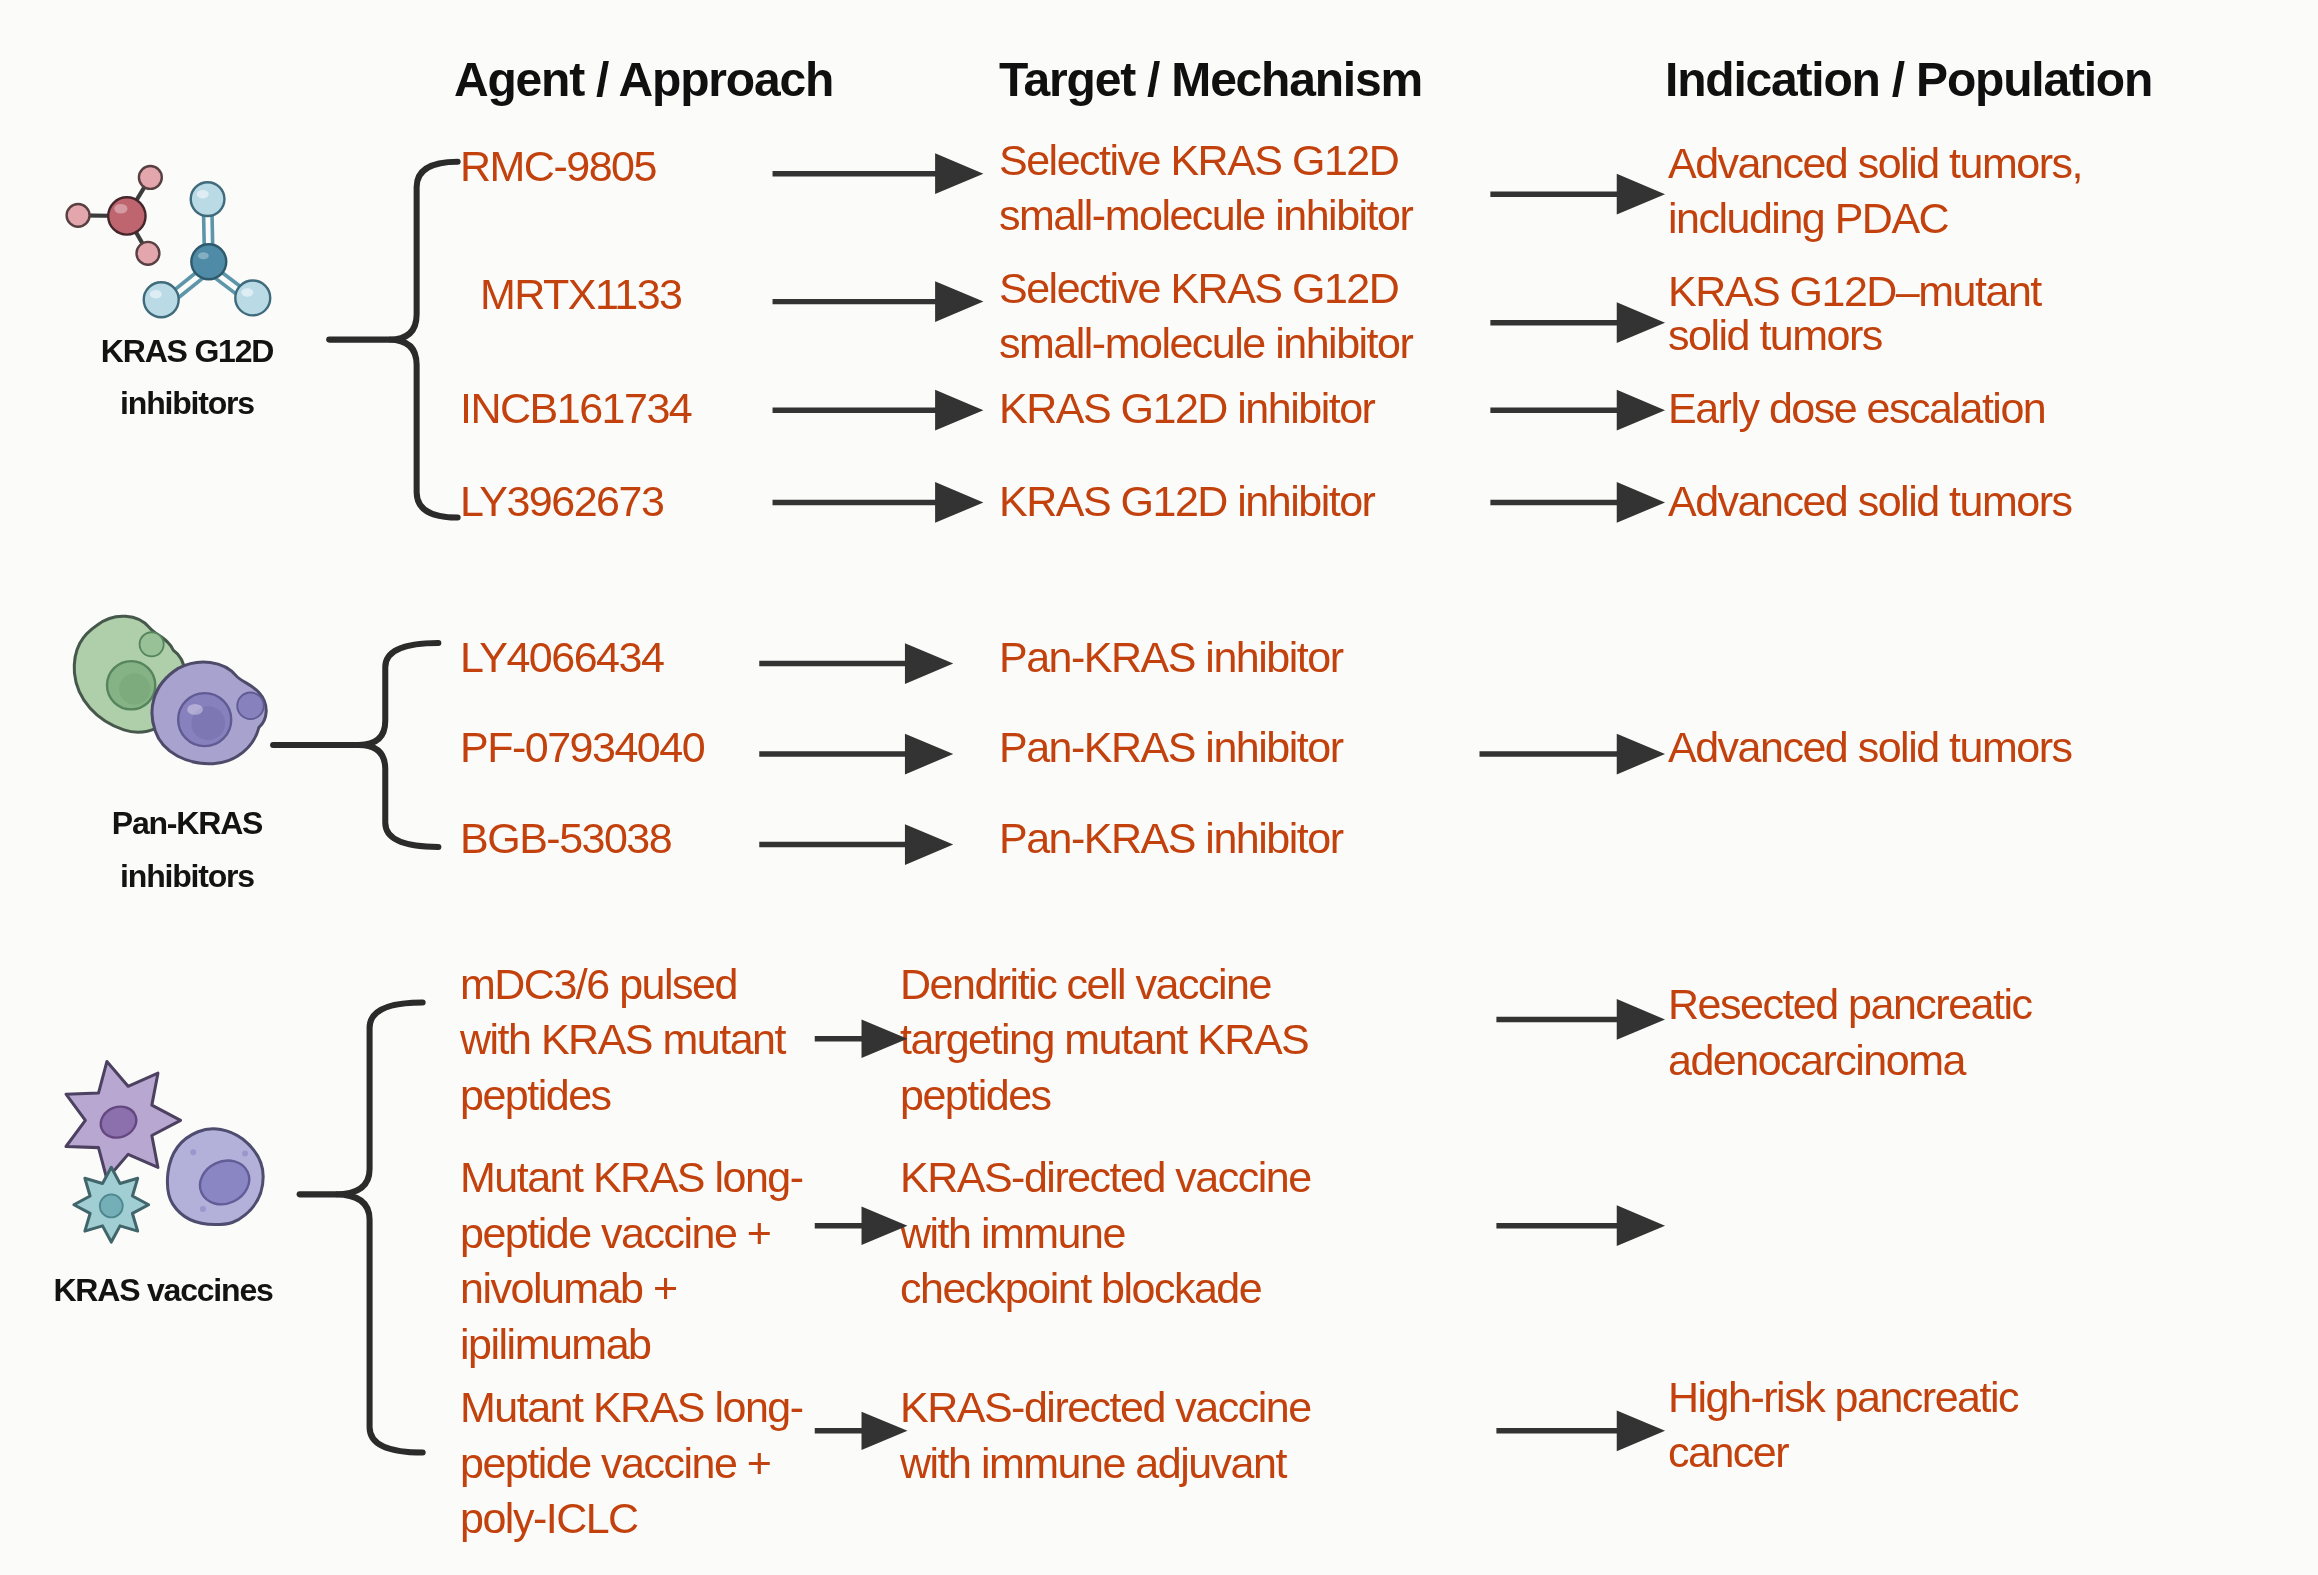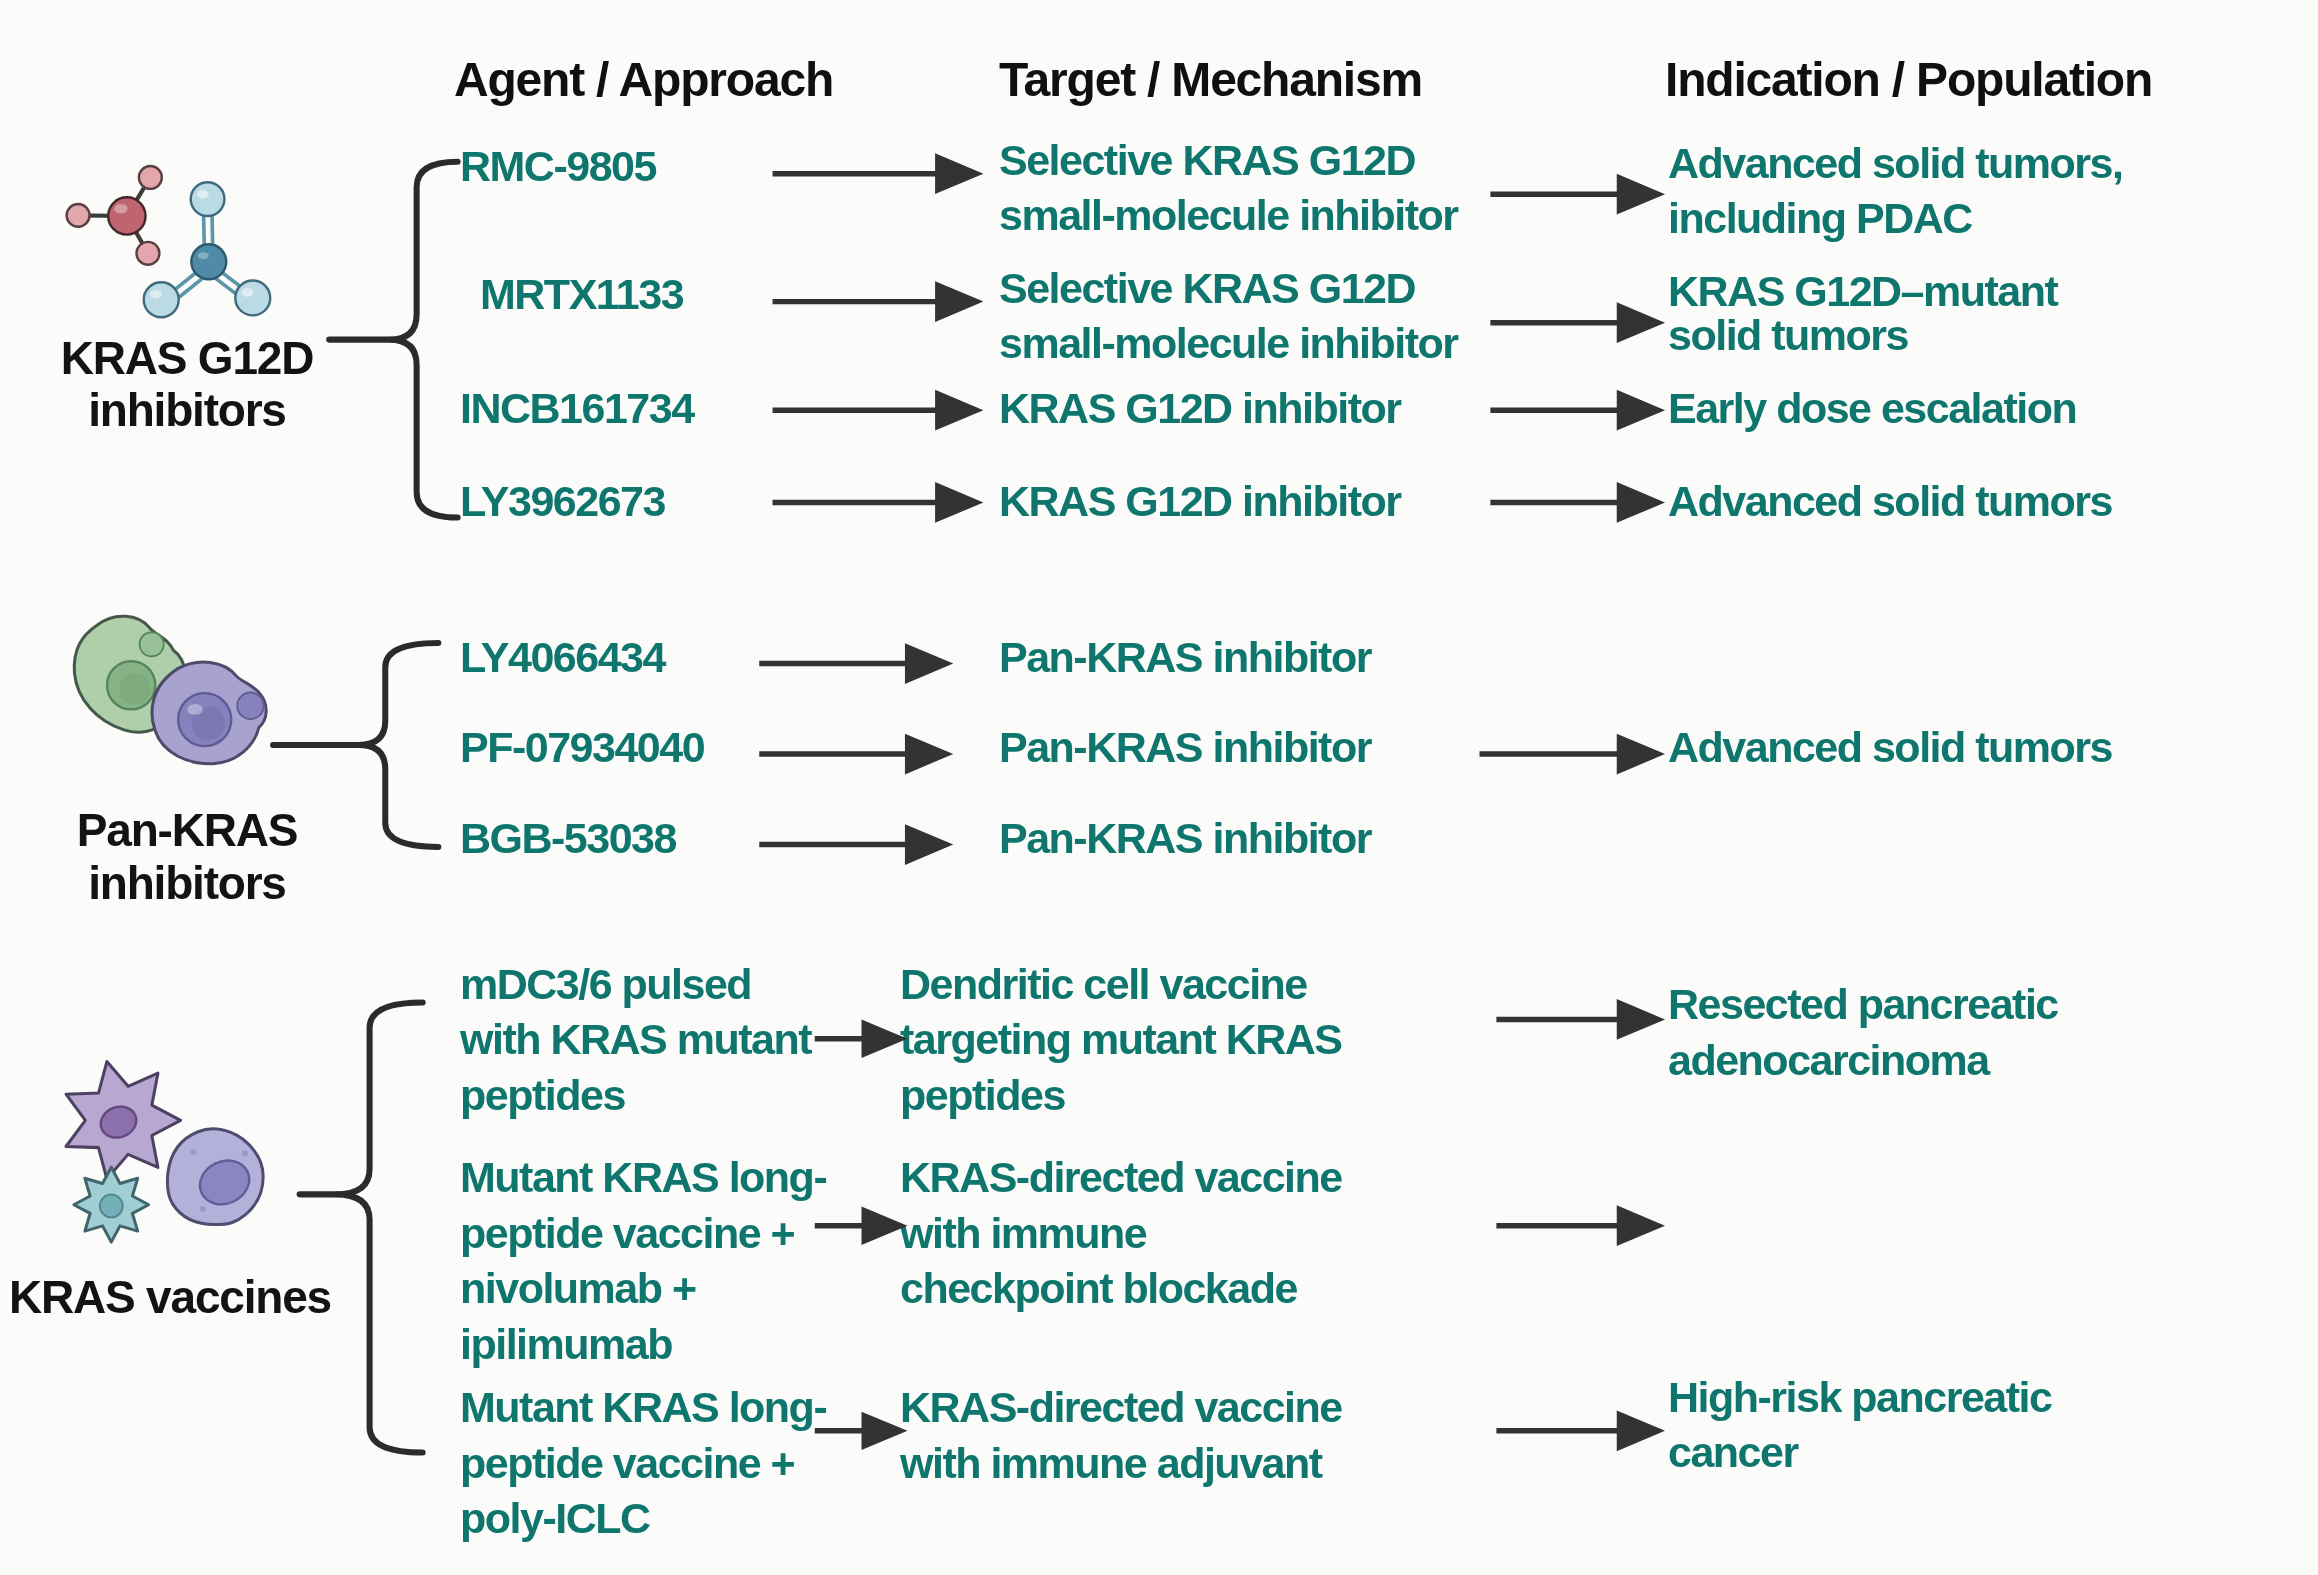--- a/index.html
+++ b/index.html
@@ -1,20 +1,20 @@
 <!DOCTYPE html>
 <html style="font-size:9.7px"><head>
 <meta charset="utf-8">
 <style>
   html,body{margin:0;padding:0;background:#fbfbfa;}
   .canvas{position:relative;width:2319px;height:1575px;background:#fbfbfa;overflow:hidden;
           font-family:"Liberation Sans",sans-serif;}
-  .t{position:absolute;font-size:43px;line-height:1;letter-spacing:-1.5px;color:#0f766e;white-space:nowrap;font-weight:bold;}
+  .t{position:absolute;font-size:43px;line-height:1;letter-spacing:-1.5px;color:#c2410c;white-space:nowrap;}
   .hd{position:absolute;font-size:48px;line-height:1;font-weight:bold;letter-spacing:-1.2px;color:#101010;white-space:nowrap;}
-  .gl{position:absolute;font-size:46px;line-height:1;font-weight:bold;letter-spacing:-1.2px;color:#131313;text-align:center;white-space:nowrap;}
+  .gl{position:absolute;font-size:32px;line-height:1;font-weight:bold;letter-spacing:-1.2px;color:#131313;text-align:center;white-space:nowrap;}
   svg{position:absolute;}
   .overlay{left:0;top:0;pointer-events:none;}
 </style>
 </head>
 <body>
 
 <div class="canvas">
 
   <div class="hd" style="left:454px;top:56px">Agent / Approach</div>
   <div class="hd" style="left:999px;top:56px">Target / Mechanism</div>

